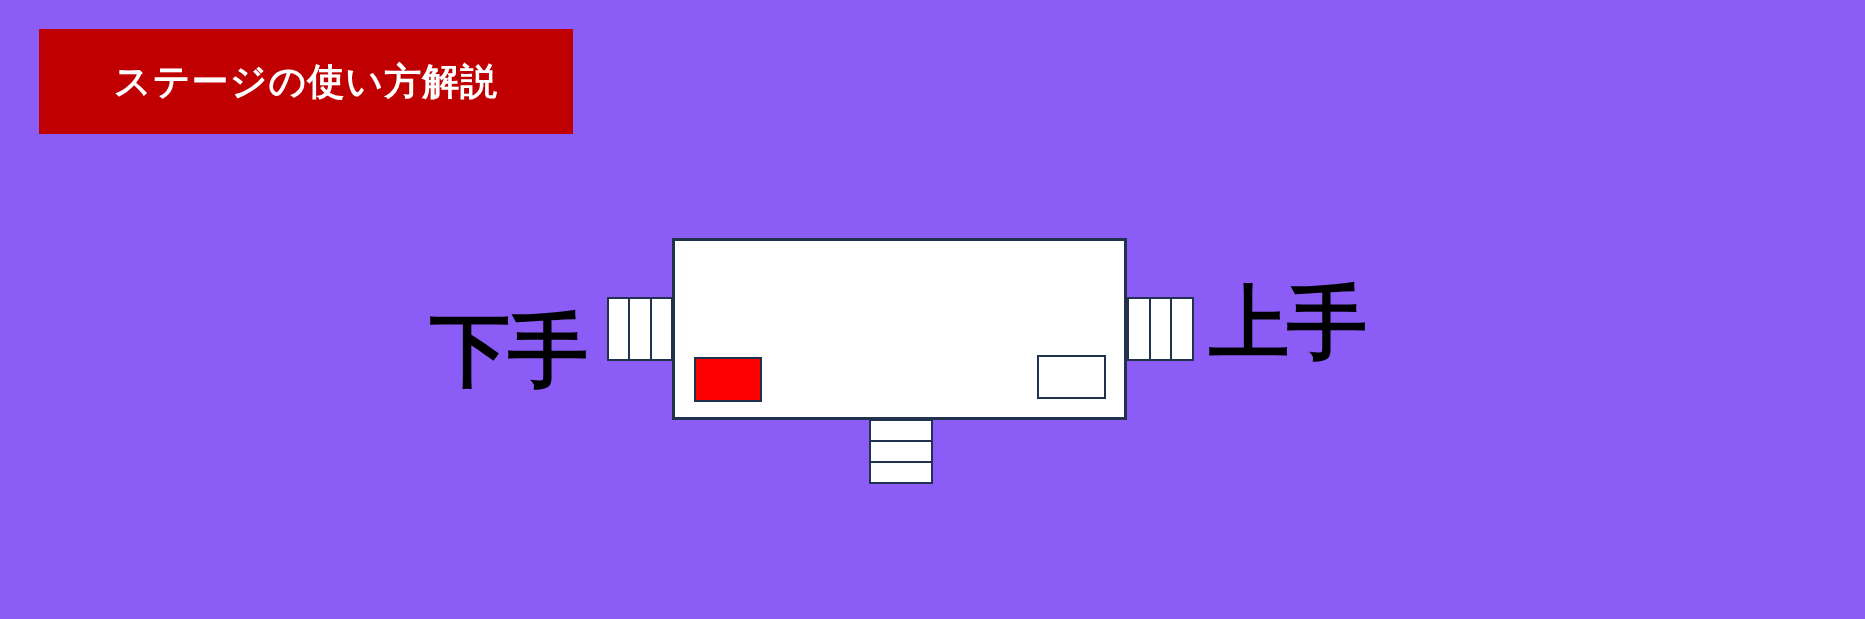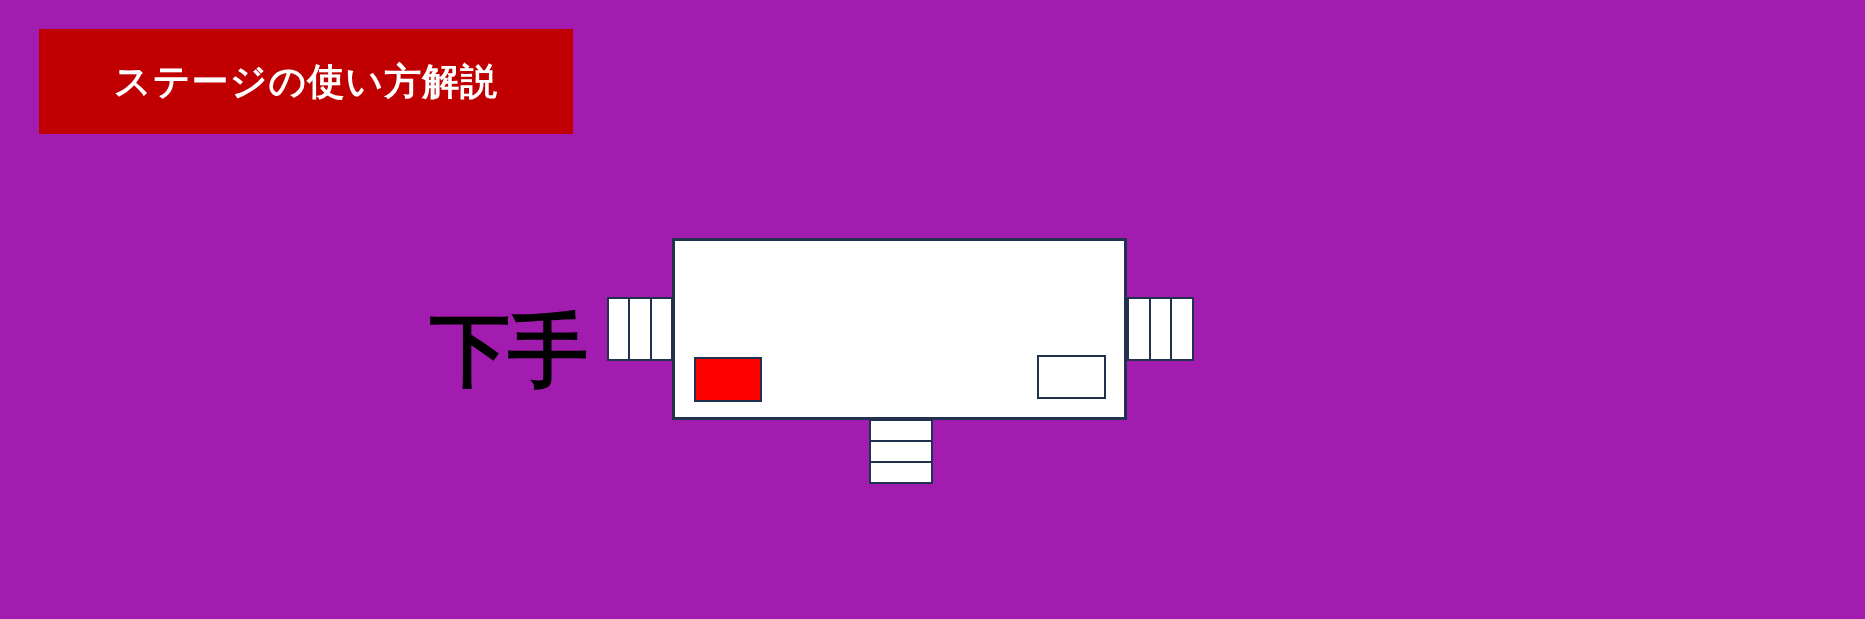--- a/index.html
+++ b/index.html
@@ -4,21 +4,21 @@
 <style>
   html, body {
     margin: 0;
     padding: 0;
     background: #ffffff;
   }
   .canvas {
     position: relative;
     width: 1865px;
     height: 619px;
-    background: #a21caf;
+    background: #8b5cf6;
     overflow: hidden;
     font-family: "DejaVu Sans", "Liberation Sans", sans-serif;
   }
   
   .banner {
     position: absolute;
     left: 39px;
     top: 29px;
     width: 534px;
     height: 105px;
@@ -85,20 +85,21 @@
 <body>
 
 <div class="canvas">
 
   <div class="banner">
     <span class="banner-text">ステージの使い方解説</span>
   </div>
 
   <span class="side-label label-left">下手</span>
 
+  <span class="side-label label-right">上手</span>
 
   <div class="stage"></div>
 
   <div class="stairs stairs-left">
     <div class="step"></div>
     <div class="step"></div>
     <div class="step"></div>
   </div>
 
   <div class="stairs stairs-right">

